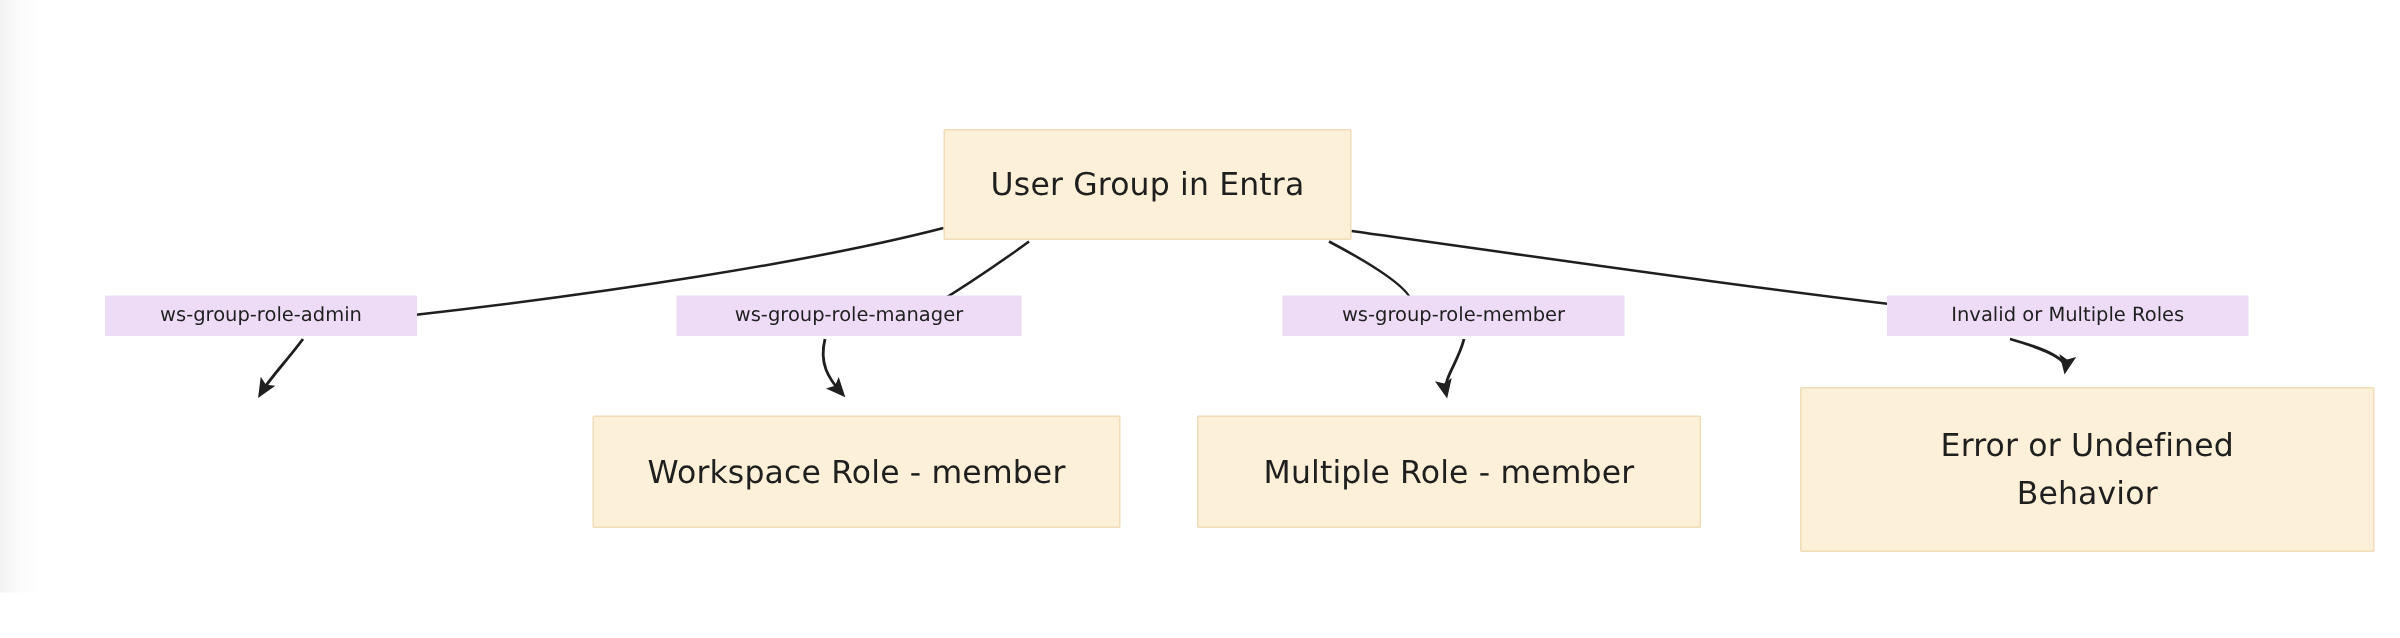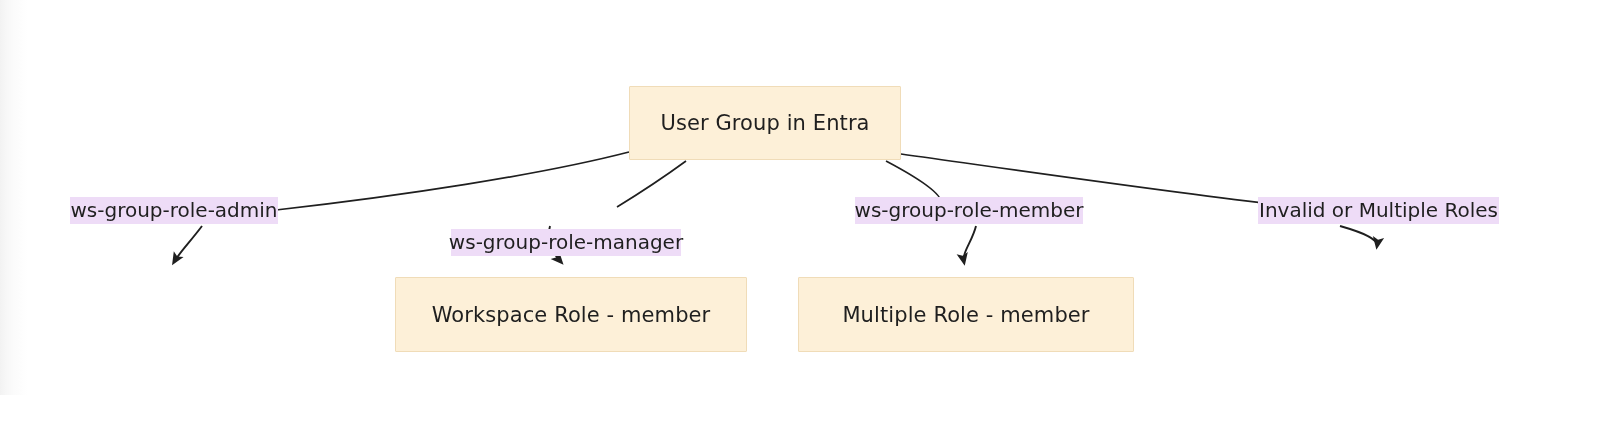--- a/index.html
+++ b/index.html
@@ -49,21 +49,21 @@
   }
   .node-label {
     display: block;
     padding: 0 14px;
     white-space: pre-line;
   }
   .edge-label {
     position: absolute;
     background: #eedcf7;
     color: #1f1f1f;
-    font-size: 20px;
+    font-size: 13px;
     line-height: 27px;
     height: 27px;
     padding: 0 2px;
     white-space: nowrap;
     font-family: "DejaVu Sans", sans-serif;
     display: flex;
     align-items: center;
     justify-content: center;
   }
 </style>
@@ -99,26 +99,30 @@
 
 
   <div class="node" style="left:395px; top:277px; width:352px; height:75px;">
     <span class="node-label">Workspace Role - member</span>
   </div>
 
   <div class="node" style="left:798px; top:277px; width:336px; height:75px;">
     <span class="node-label">Multiple Role - member</span>
   </div>
 
+  <div class="node" style="left:1200px; top:258px; width:383px; height:110px;">
+    <span class="node-label">Error or Undefined
+Behavior</span>
+  </div>
 
   <div class="edge-label" style="left:70px; top:197px; width:204px;">
     <span>ws-group-role-admin</span>
   </div>
 
-  <div class="edge-label" style="left:451px; top:197px; width:226px;margin-top:32px;">
+  <div class="edge-label" style="left:451px; top:197px; width:226px;">
     <span>ws-group-role-manager</span>
   </div>
 
   <div class="edge-label" style="left:855px; top:197px; width:224px;">
     <span>ws-group-role-member</span>
   </div>
 
   <div class="edge-label" style="left:1258px; top:197px; width:237px;">
     <span>Invalid or Multiple Roles</span>
   </div>

